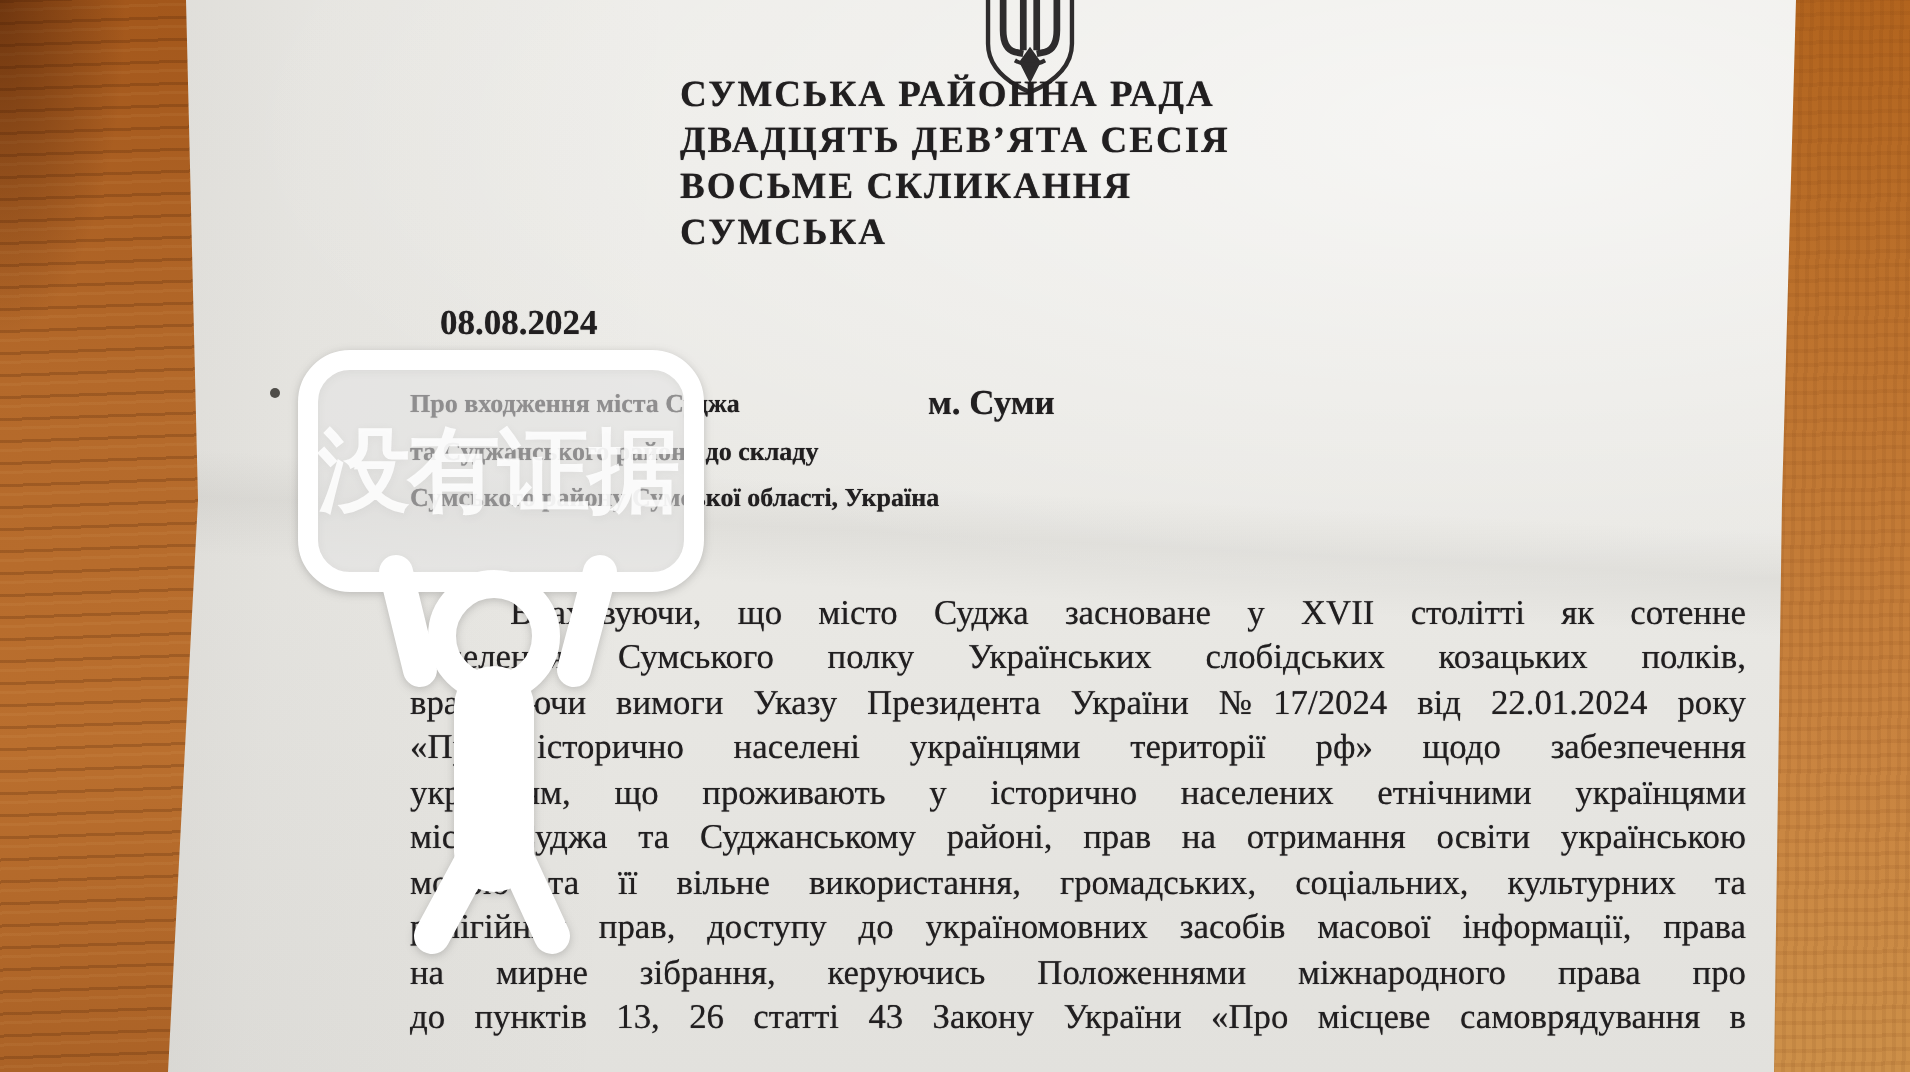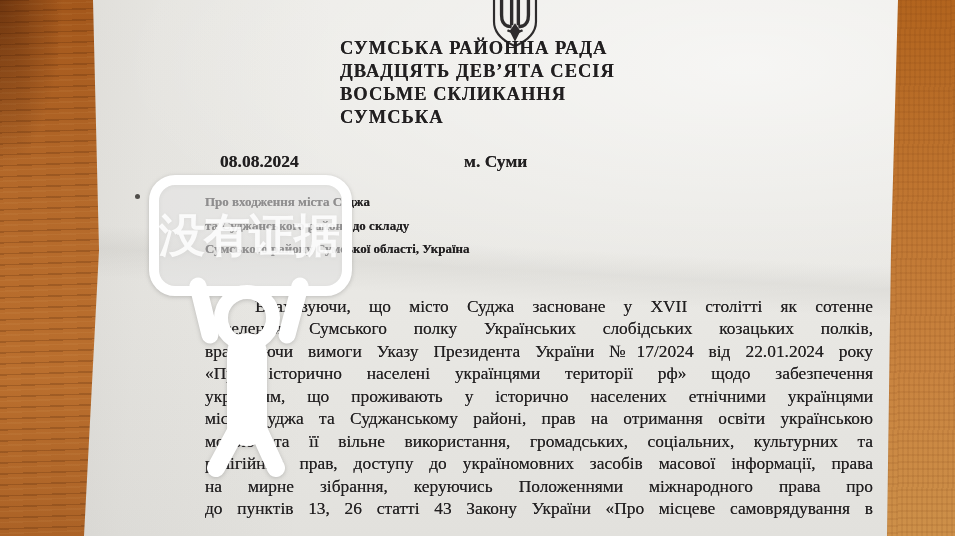--- a/index.html
+++ b/index.html
@@ -39,21 +39,21 @@
   .speck{position:absolute;left:135px;top:194px;width:5px;height:5px;border-radius:50%;background:#35322f;opacity:.85;}
   
   .doc{position:absolute;inset:0;color:#211f20;text-shadow:0 0 .4px rgba(33,31,32,.75);}
   .emblem{position:absolute;left:489px;top:0;width:52px;height:47px;}
   .hdr{
     position:absolute;left:340px;top:37px;width:352px;
     text-align:left;font-weight:bold;font-size:18.5px;line-height:23px;letter-spacing:1px;
   }
   .meta{position:absolute;top:151px;left:0;width:100%;font-weight:bold;font-size:17.5px;}
   .meta .date{position:absolute;left:205px;margin-left:15px;}
-  .meta .place{position:absolute;left:464px;}
+  .meta .place{position:absolute;left:464px;margin-top:40px;}
   .subject{
     position:absolute;left:205px;top:190px;width:480px;
     font-weight:bold;font-size:13px;line-height:23.6px;
   }
   .bodytext{position:absolute;left:205px;top:295px;width:668px;font-size:17.4px;line-height:22.45px;}
   .body-line{text-align:justify;text-align-last:justify;white-space:normal;height:22.45px;overflow:visible;}
   .body-line.indent{text-indent:50px;}
   
   .watermark{position:absolute;left:130px;top:168px;width:300px;height:315px;
     filter:drop-shadow(0 1px 2px rgba(60,60,60,.25));}

